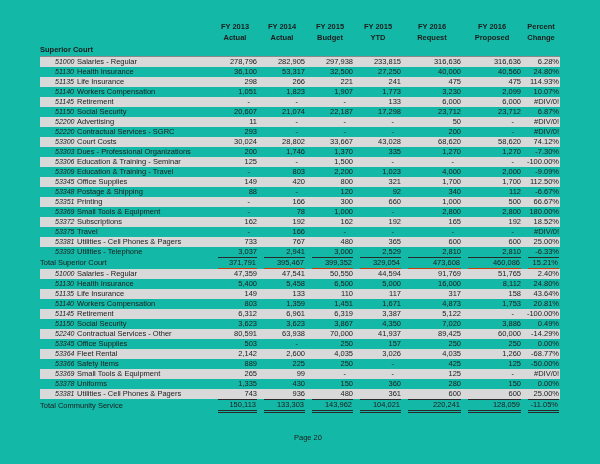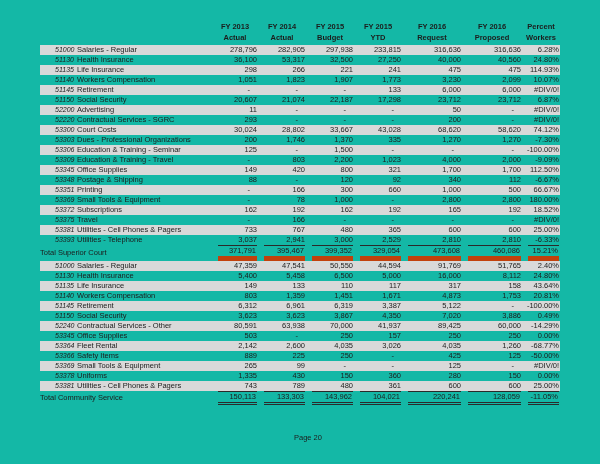--- a/index.html
+++ b/index.html
@@ -47,21 +47,21 @@
     height:11px;
   }
   tr.section-row.first td { border-bottom:1px solid #8a8a8a; }
   tr.section-row.gap td { padding-top:4px; height:15px; }
   tr.total-row td { font-weight:normal; height:12px; }
   .tbox {
     display:block;
     margin-left:6px;
     padding-right:1px;
     border-top:1px solid #2a2a2a;
-    border-bottom:5px solid #c2410c;
+    border-bottom:1px solid #c2410c;
     line-height:10px;
   }
   tr.total-row.grand .tbox { border-bottom:3px double #2a2a2a; }
   .footer {
     position:absolute;
     top:433px; left:8px;
     width:600px;
     text-align:center;
     font-size:7.5px;
     color:#1c1c1c;
@@ -104,25 +104,28 @@
         <th>
           <span class="hline">FY 2016</span>
           <span class="hline">Request</span>
         </th>
         <th>
           <span class="hline">FY 2016</span>
           <span class="hline">Proposed</span>
         </th>
         <th>
           <span class="hline">Percent</span>
-          <span class="hline">Workers</span>
+          <span class="hline">Change</span>
         </th>
       </tr>
     </thead>
     <tbody id="table-body">
+        <tr class="section-row first">
+          <td class="lbl" colspan="8">Superior Court</td>
+        </tr>
         <tr class="data-row stripe">
           <td class="lbl"><span class="code">51000</span><span class="desc">Salaries - Regular</span></td>
           <td class="num">278,796</td>
           <td class="num">282,905</td>
           <td class="num">297,938</td>
           <td class="num">233,815</td>
           <td class="num">316,636</td>
           <td class="num">316,636</td>
           <td class="num">6.28%</td>
         </tr>
@@ -456,21 +459,21 @@
           <td class="num">430</td>
           <td class="num">150</td>
           <td class="num">360</td>
           <td class="num">280</td>
           <td class="num">150</td>
           <td class="num">0.00%</td>
         </tr>
         <tr class="data-row stripe">
           <td class="lbl"><span class="code">53381</span><span class="desc">Utilities - Cell Phones &amp; Pagers</span></td>
           <td class="num">743</td>
-          <td class="num">789</td>
+          <td class="num">936</td>
           <td class="num">480</td>
           <td class="num">361</td>
           <td class="num">600</td>
           <td class="num">600</td>
           <td class="num">25.00%</td>
         </tr>
         <tr class="total-row grand">
           <td class="lbl">Total Community Service</td>
           <td class="num">
             <span class="tbox">150,113</span>

